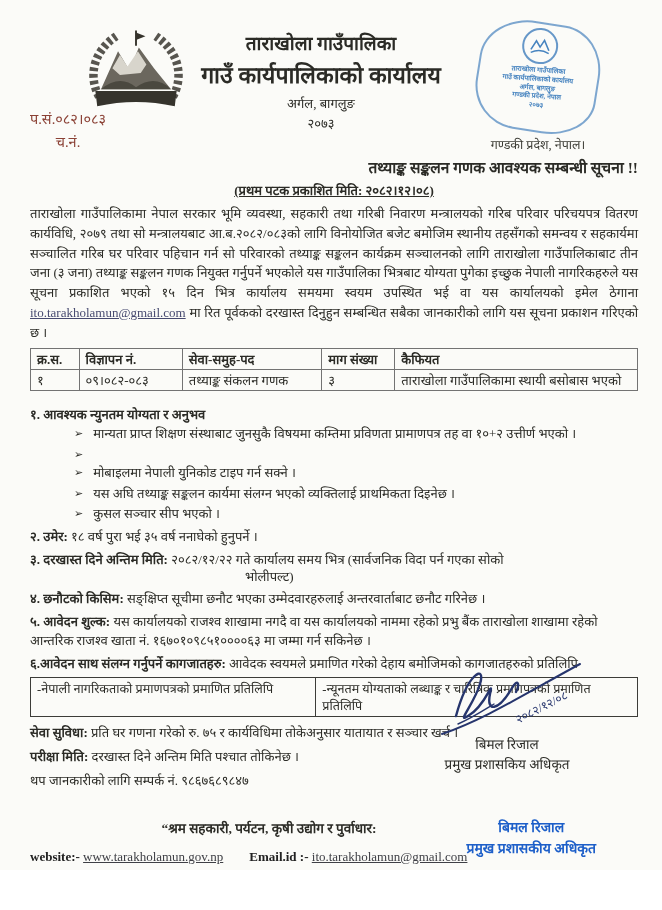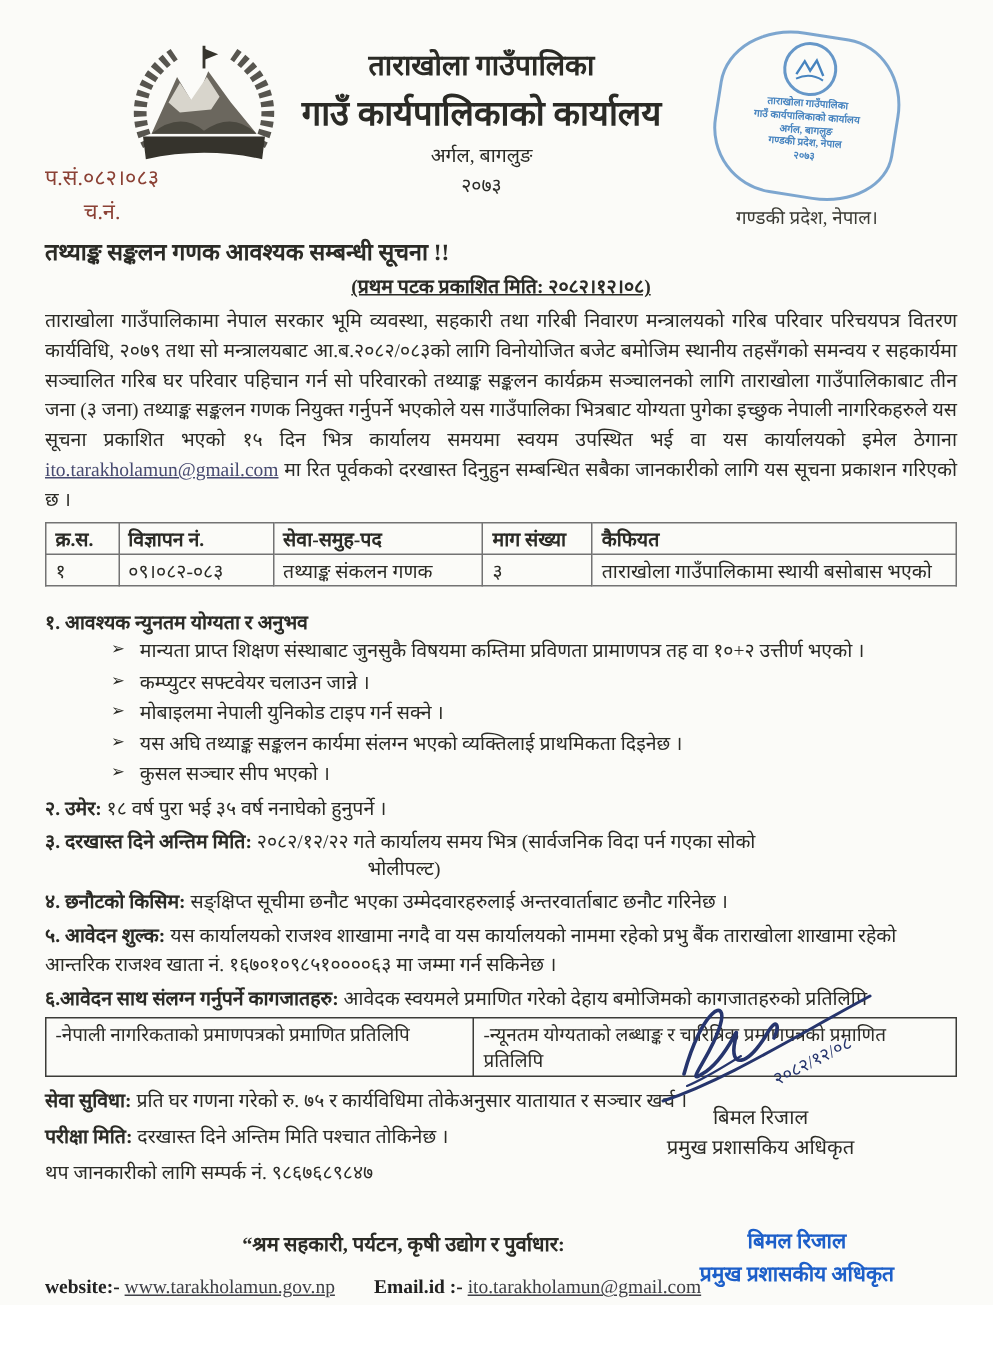--- a/index.html
+++ b/index.html
@@ -18,21 +18,21 @@
   .stamp{position:relative;width:122px;height:110px;margin:0 auto;transform:rotate(9deg);opacity:.88;}
   .stamp-border{position:absolute;inset:0;border:2px solid rgba(52,118,184,.72);
      border-radius:42% 34% 40% 36% / 38% 42% 34% 40%;}
   .stamp-inner{position:absolute;inset:5px;transform:rotate(-5deg);text-align:center;color:#2f74b8;}
   .stamp-circle{width:32px;height:32px;border:2px solid rgba(52,118,184,.85);border-radius:50%;
      margin:1px auto 2px;display:flex;align-items:center;justify-content:center;}
   .stamp-line{font-size:6.8px;line-height:1.3;font-weight:bold;white-space:nowrap;}
   .province-caption{font-size:12.5px;margin-top:4px;color:#3c3c35;}
   
   .content{padding:0 24px 0 30px;position:relative;}
-  .notice-title{text-align:left;font-weight:bold;font-size:15.5px;margin-top:4px;}
+  .notice-title{text-align:right;font-weight:bold;font-size:15.5px;margin-top:4px;}
   .published{text-align:center;font-weight:bold;font-size:13px;text-decoration:underline;margin-top:3px;}
   .body-par{text-align:justify;font-size:13px;line-height:1.52;margin-top:5px;}
   .email-link{text-decoration:underline;color:#474a70;}
   table{border-collapse:collapse;width:100%;}
   .vtable{margin-top:6px;font-size:13px;}
   .vtable th,.vtable td{border:1px solid #737373;padding:1px 6px;text-align:left;}
   .vtable th{font-weight:bold;}
   .sec-title{font-weight:bold;font-size:13px;margin-top:14px;}
   .bullets{margin:2px 0 0 44px;}
   .bullet{display:flex;gap:10px;font-size:13px;line-height:1.42;margin-top:2px;}
@@ -135,21 +135,20 @@
       </table>
 
     <div class="sec-title">१. आवश्यक न्युनतम योग्यता र अनुभव</div>
     <div class="bullets">
       <div class="bullet">
         <span class="mark">➢</span>
         <span>मान्यता प्राप्त शिक्षण संस्थाबाट जुनसुकै विषयमा कम्तिमा प्रविणता प्रामाणपत्र तह वा १०+२ उत्तीर्ण भएको ।</span>
       </div>
       <div class="bullet">
         <span class="mark">➢</span>
-        <span>कम्प्युटर सफ्टवेयर चलाउन जान्ने ।</span>
       </div>
       <div class="bullet">
         <span class="mark">➢</span>
         <span>मोबाइलमा नेपाली युनिकोड टाइप गर्न सक्ने ।</span>
       </div>
       <div class="bullet">
         <span class="mark">➢</span>
         <span>यस अघि तथ्याङ्क सङ्कलन कार्यमा संलग्न भएको व्यक्तिलाई प्राथमिकता दिइनेछ ।</span>
       </div>
       <div class="bullet">

